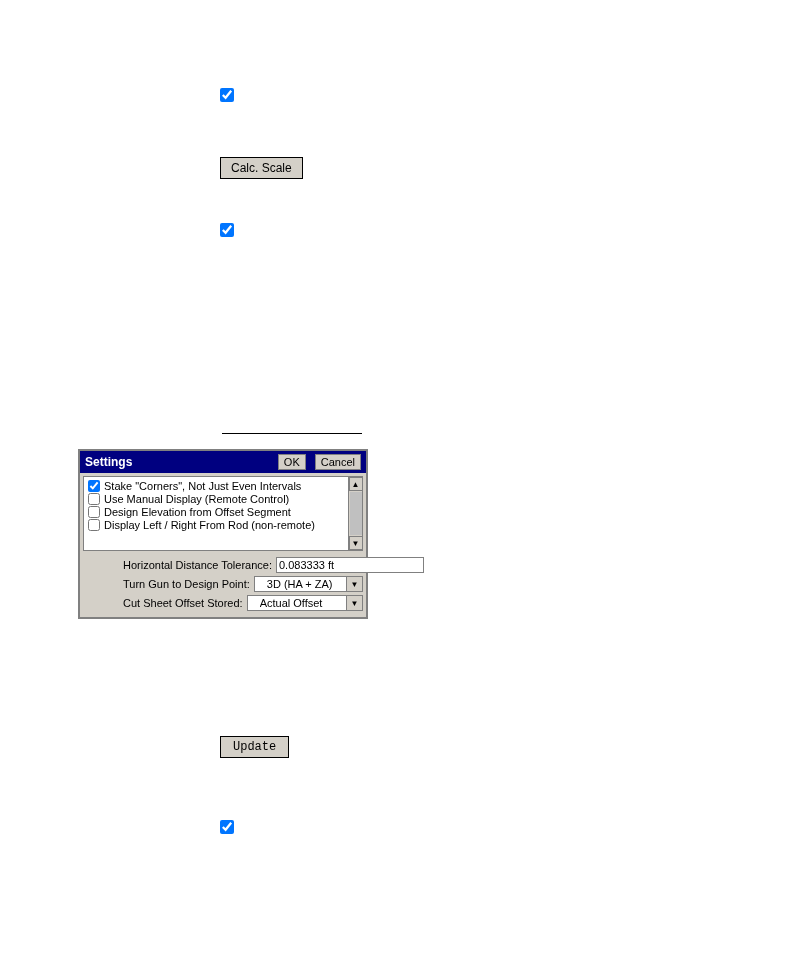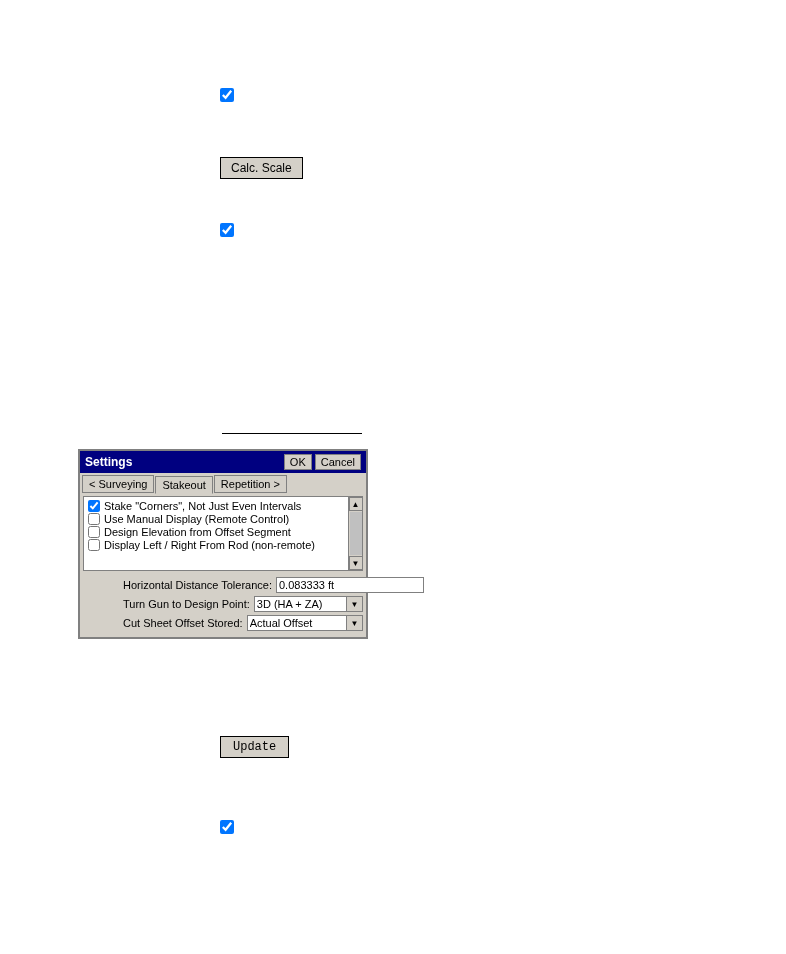--- a/index.html
+++ b/index.html
@@ -102,21 +102,21 @@
 
     .settings-title {
       font-weight: bold;
       font-size: 12px;
       color: #ffffff;
       text-align: center;
     }
 
     .settings-buttons {
       display: flex;
-      gap: 3px;
+      gap: 9px;
     }
 
     .settings-ok-btn,
     .settings-cancel-btn {
       background: #d4d0c8;
       border: 1px solid #808080;
       color: #000000;
       font-size: 11px;
       padding: 1px 5px;
       cursor: pointer;
@@ -252,21 +252,21 @@
       flex: 1;
       position: relative;
     }
 
     .field-select {
       border: none;
       background: transparent;
       font-size: 11px;
       font-family: Arial, sans-serif;
       flex: 1;
-      padding: 1px 2px;
+      padding: 1px 12px;
       appearance: none;
       cursor: pointer;
     }
 
     .select-arrow {
       position: absolute;
       right: 0;
       top: 0;
       bottom: 0;
       width: 16px;
@@ -328,25 +328,20 @@
   <div class="settings-dialog">
 
     <div class="settings-titlebar">
       <span class="settings-title">Settings</span>
       <div class="settings-buttons">
         <button class="settings-ok-btn">OK</button>
         <button class="settings-cancel-btn">Cancel</button>
       </div>
     </div>
 
-    <div class="settings-tabs">
-      <button class="tab-btn">&lt; Surveying</button>
-      <button class="tab-btn active">Stakeout</button>
-      <button class="tab-btn tab-btn-with-arrow">Repetition &gt;</button>
-    </div>
 
     <div class="checkbox-list-container">
       <div class="checkbox-list-inner">
         <div class="checkbox-list-item">
           <input type="checkbox" checked="" style="">
           <span>Stake "Corners", Not Just Even Intervals</span>
         </div>
         <div class="checkbox-list-item">
           <input type="checkbox" style="">
           <span>Use Manual Display (Remote Control)</span>

